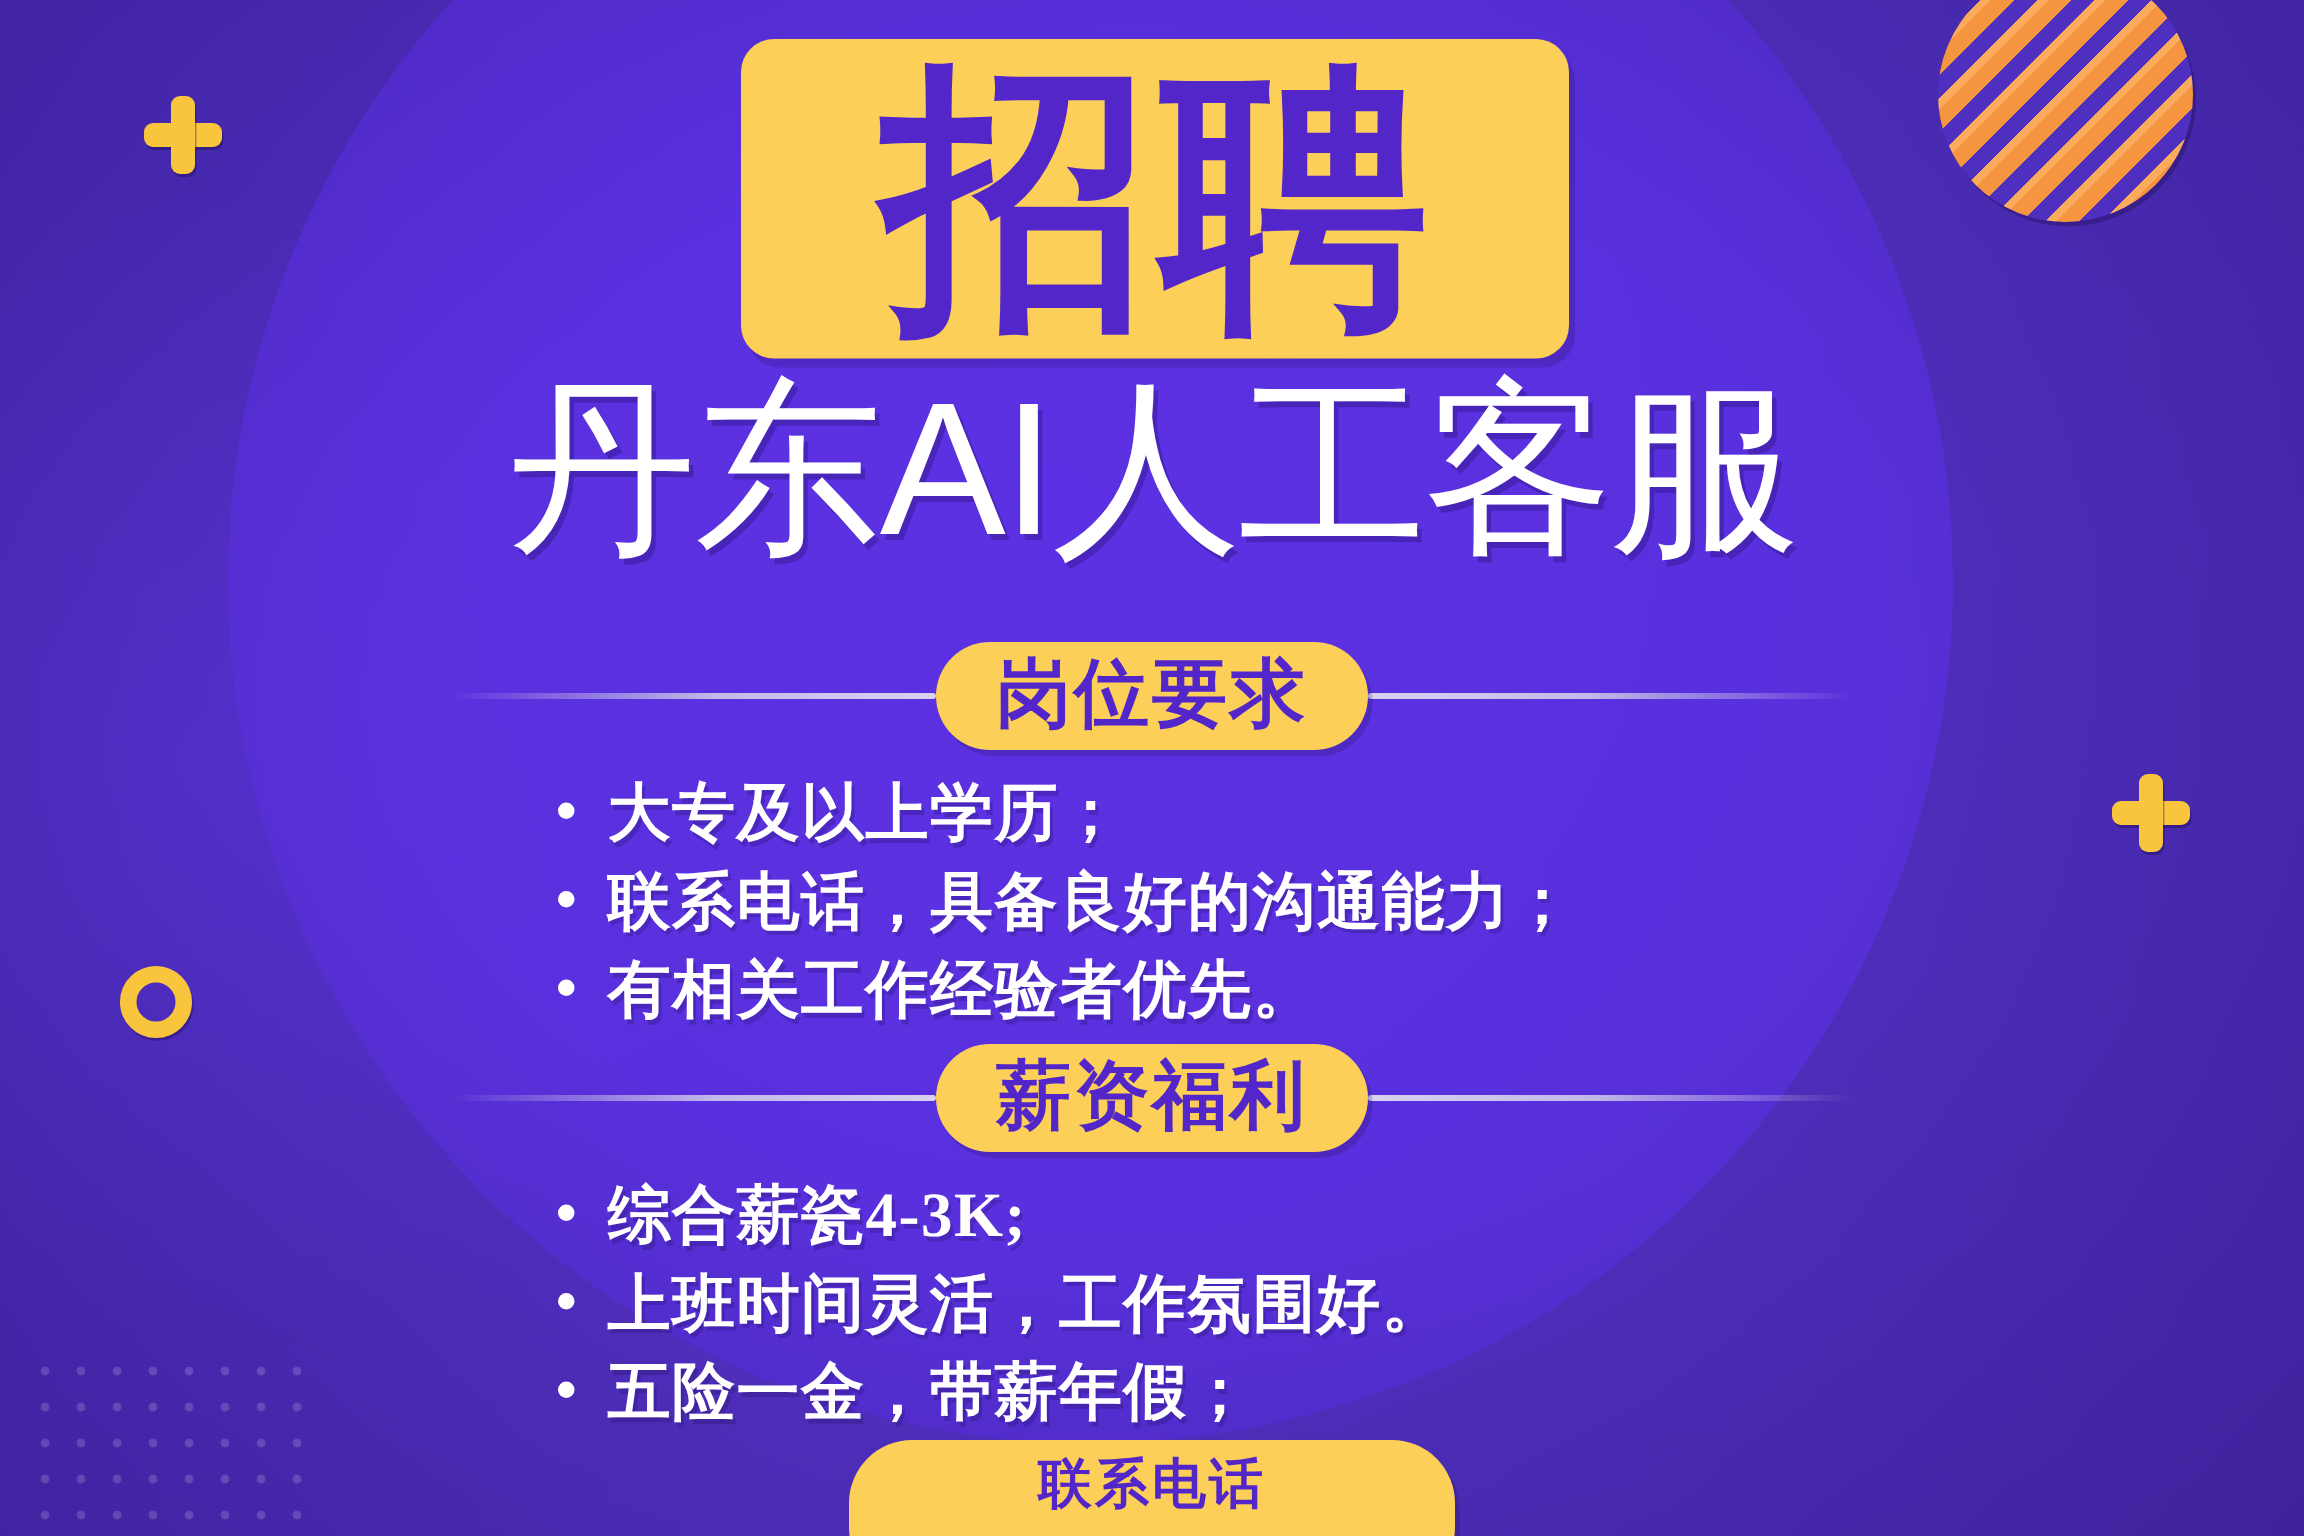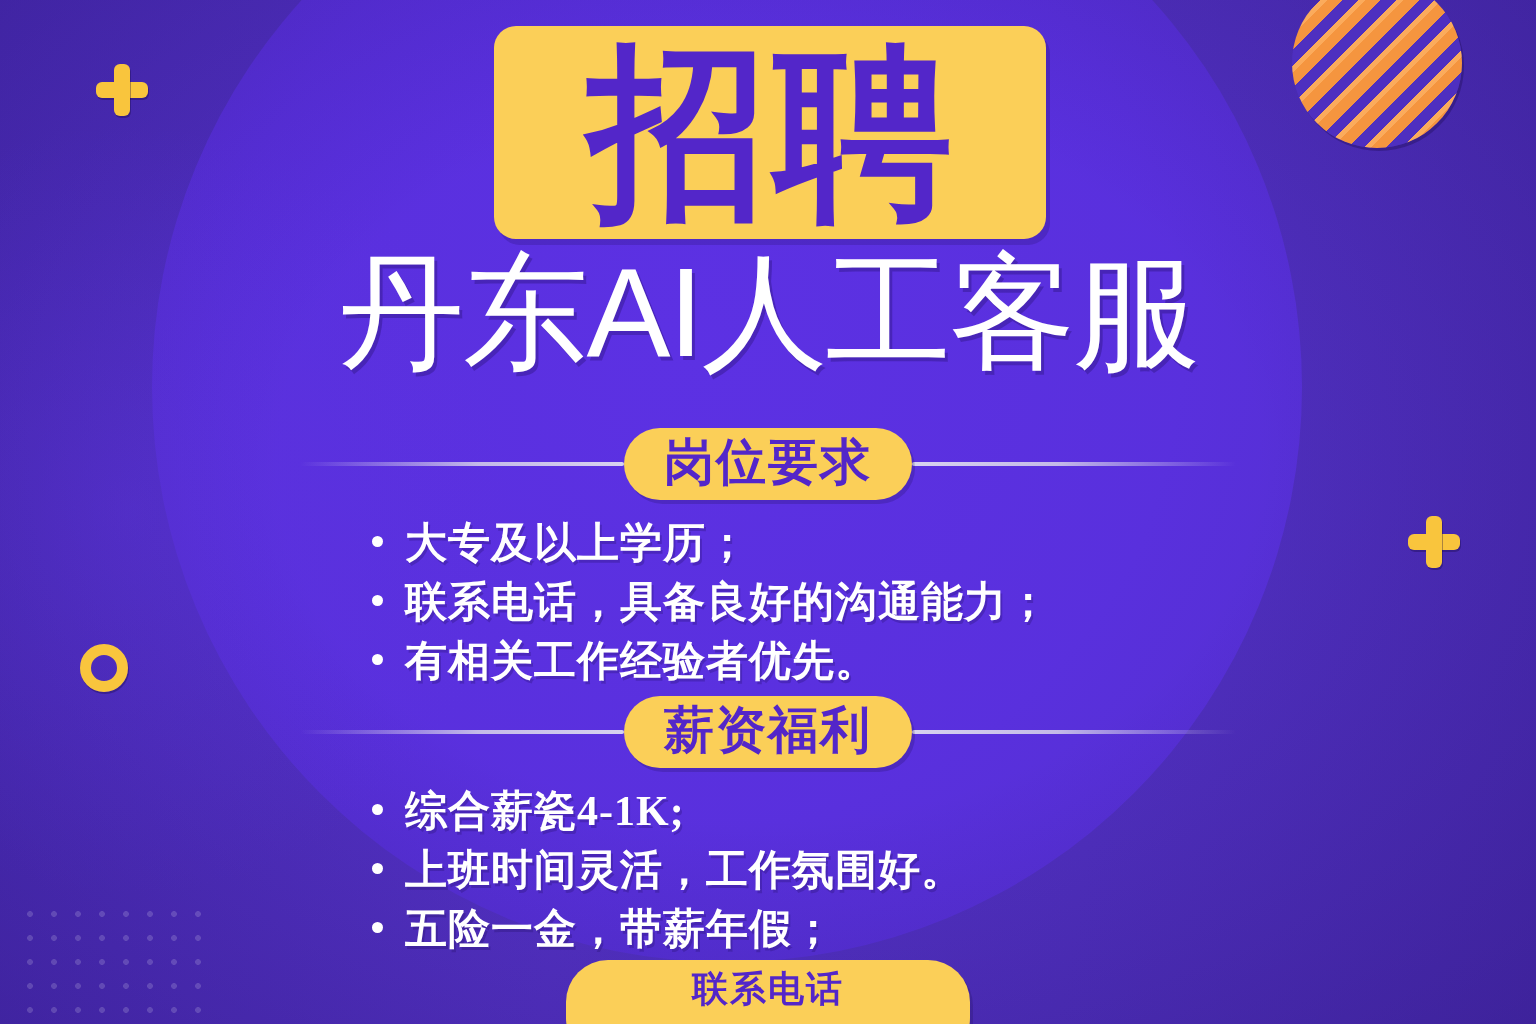--- a/index.html
+++ b/index.html
@@ -290,21 +290,21 @@
 
   <div class="section-head head-pay">
     <span class="rule left"></span>
     <span class="pill">薪资福利</span>
     <span class="rule right"></span>
   </div>
 
   <div class="bullets list-pay">
     <div class="bullet-row">
       <span class="bullet-dot"></span>
-      <span class="bullet-text">综合薪瓷4-1K;</span>
+      <span class="bullet-text">综合薪瓷4-3K;</span>
     </div>
     <div class="bullet-row">
       <span class="bullet-dot"></span>
       <span class="bullet-text">上班时间灵活，工作氛围好。</span>
     </div>
     <div class="bullet-row">
       <span class="bullet-dot"></span>
       <span class="bullet-text">五险一金，带薪年假；</span>
     </div>
   </div>

